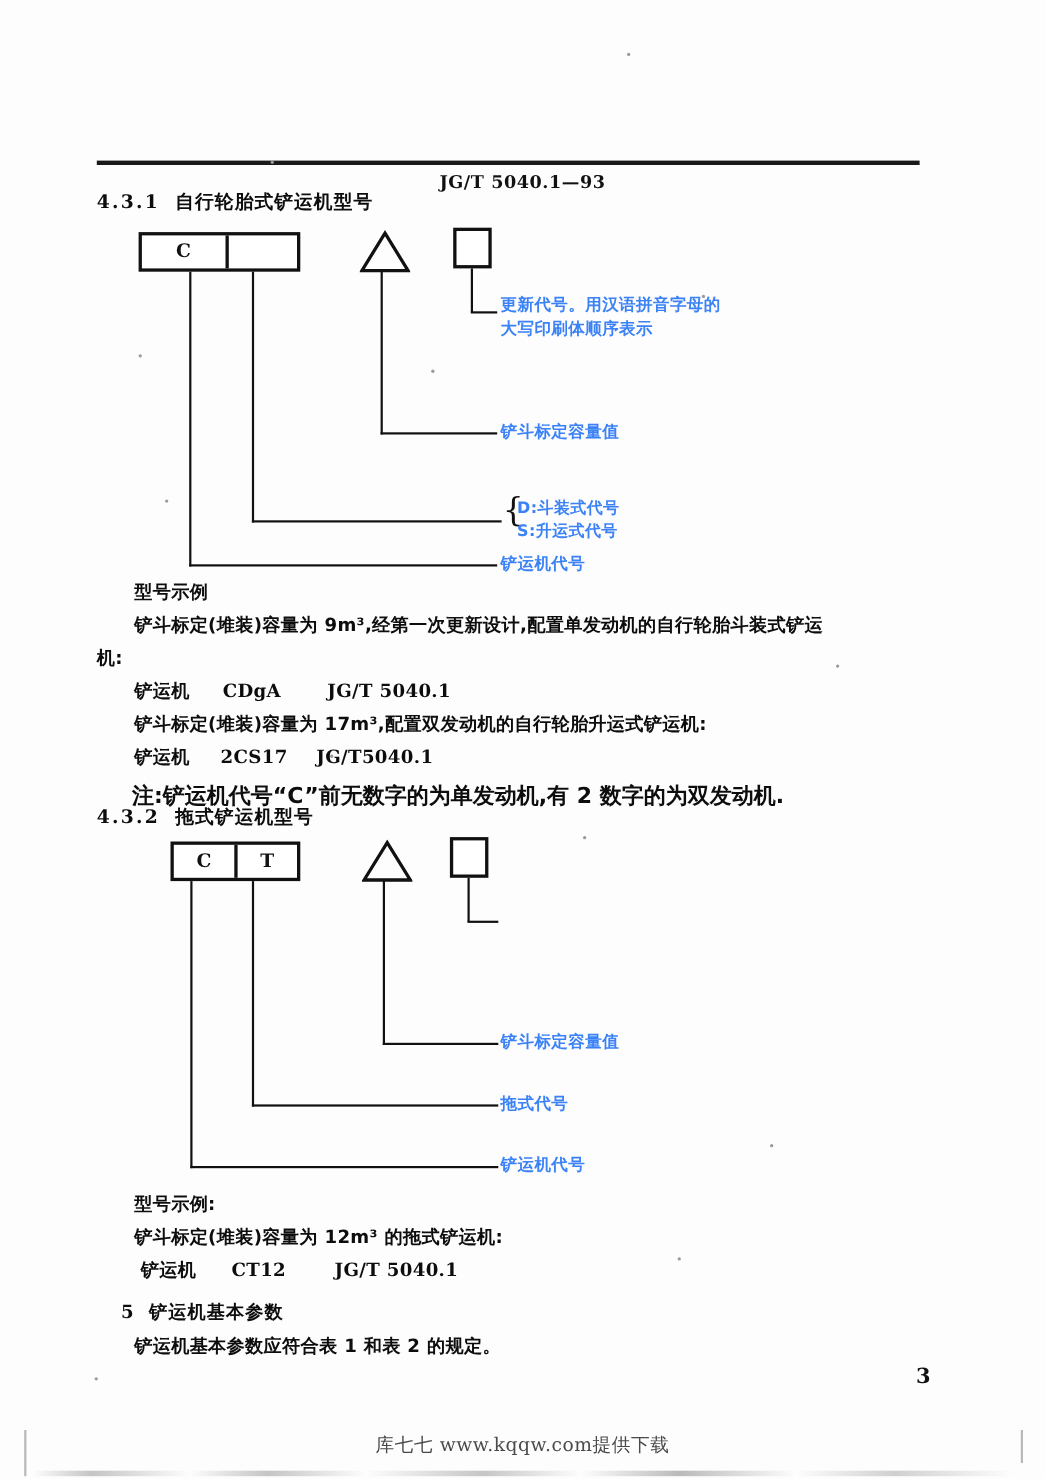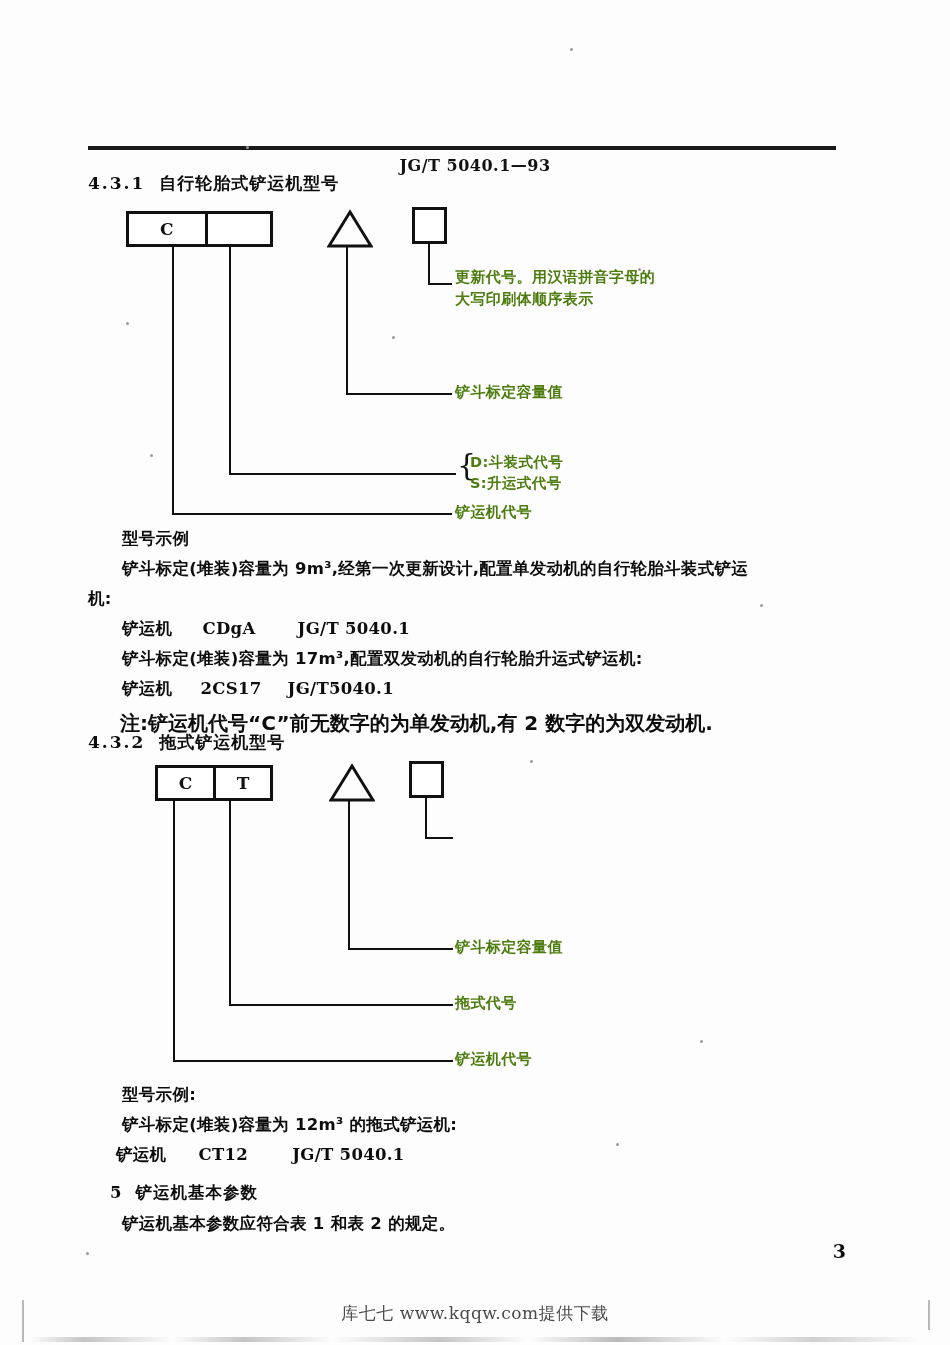--- a/index.html
+++ b/index.html
@@ -66,21 +66,21 @@
   .mono-ish {
     font-family: "DejaVu Serif", "Liberation Serif", serif;
   }
   .label {
     position: absolute;
     font-size: 15px;
     font-weight: bold;
     white-space: nowrap;
     letter-spacing: 0.4px;
     line-height: 22px;
-    color: #4d7c0f;
+    color: #3b82f6;
   }
 
   
   .code-box {
     position: absolute;
     border: 3px solid #111;
     box-sizing: border-box;
     display: flex;
     background: #fff;
   }
@@ -282,21 +282,21 @@
   </div>
 
   <div class="label cn" style="left:455px; top:1048px;">
     <div>铲运机代号</div>
   </div>
 
   <div class="para cn" style="left:122px; top:1084px;">型号示例:</div>
 
   <div class="para cn" style="left:122px; top:1114px;">铲斗标定(堆装)容量为 12m³ 的拖式铲运机:</div>
 
-  <div class="para cn" style="left:116px; top:1144px;">
+  <div class="para cn" style="left:128px; top:1144px;">
     <span>铲运机</span>
     <span style="display:inline-block; width:20px;"></span>
     <span class="mono-ish">CT12</span>
     <span style="display:inline-block; width:32px;"></span>
     <span class="mono-ish">JG/T 5040.1</span>
   </div>
 
   <div class="heading cn" style="left:110px; top:1182px; font-size:16.5px;">
     <span class="num mono-ish" style="margin-right:12px;">5</span><span>铲运机基本参数</span>
   </div>

